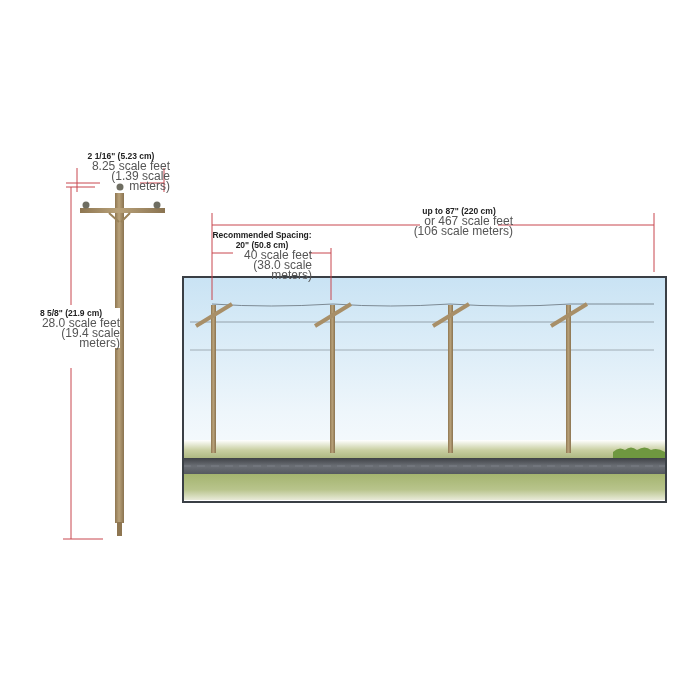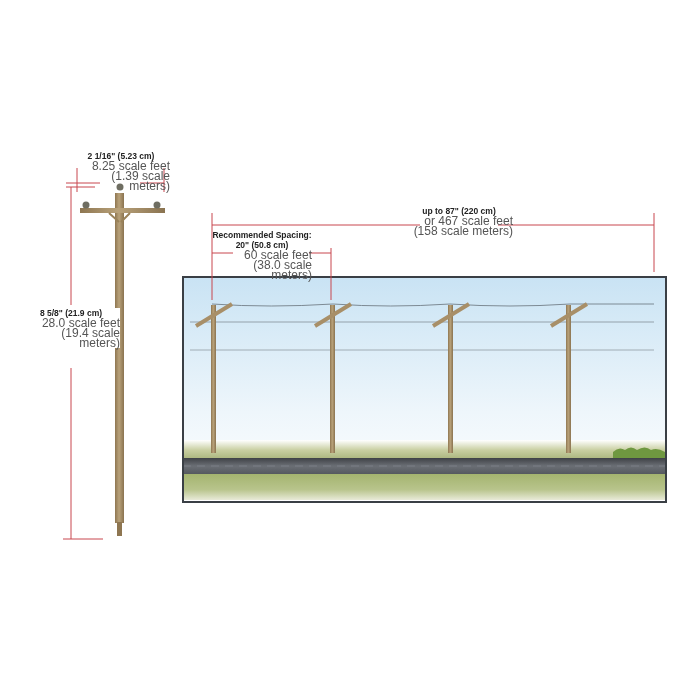--- a/index.html
+++ b/index.html
@@ -114,21 +114,21 @@
 
 <div class="dim-label" style="left:22px; top:308px; width:98px; background:#fff;">
   <div class="b">8 5/8" (21.9 cm)</div>
   <div class="n">28.0 scale feet</div>
   <div class="n">(19.4 scale meters)</div>
 </div>
 
 <div class="dim-label" style="left:405px; top:206px; width:108px;">
   <div class="b">up to 87" (220 cm)</div>
   <div class="n">or 467 scale feet</div>
-  <div class="n">(158 scale meters)</div>
+  <div class="n">(106 scale meters)</div>
 </div>
 
 <div class="dim-label" style="left:212px; top:230px; width:100px;">
   <div class="b">Recommended Spacing:</div>
   <div class="b">20" (50.8 cm)</div>
-  <div class="n">60 scale feet</div>
+  <div class="n">40 scale feet</div>
   <div class="n">(38.0 scale meters)</div>
 </div>
 
 </body></html>

